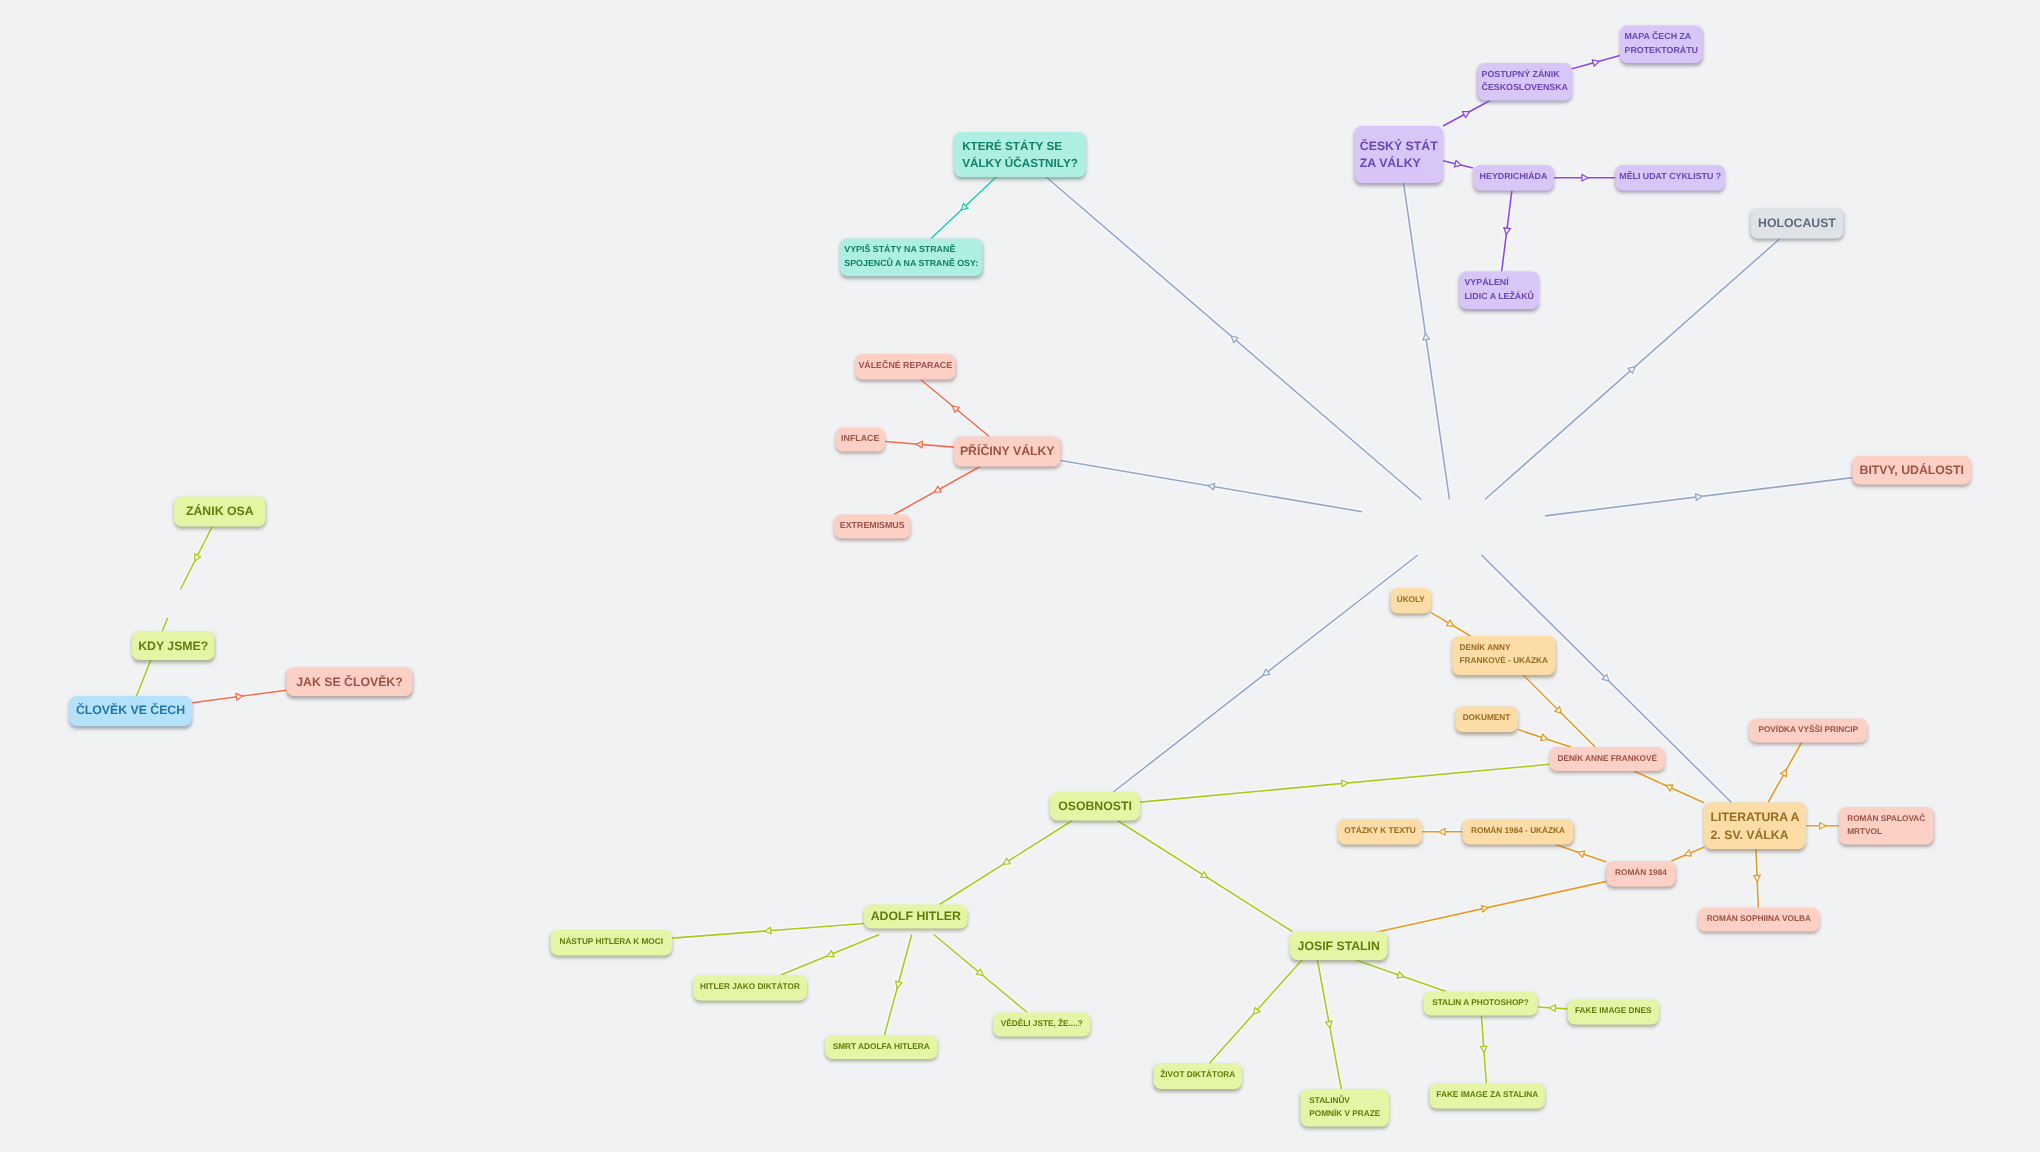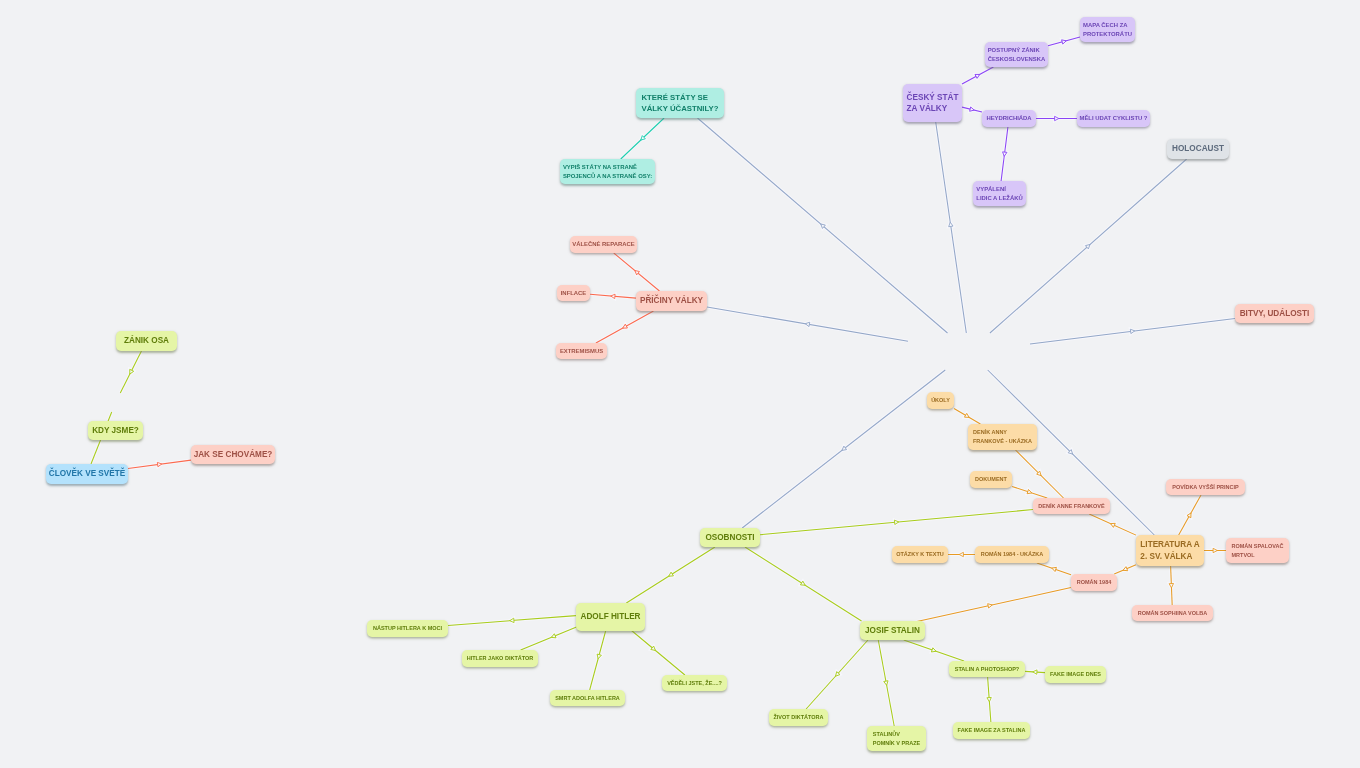--- a/index.html
+++ b/index.html
@@ -207,24 +207,24 @@
   <div class="node" style="left: 973px; top: 181px; width: 53px; height: 25px; background: rgb(216, 198, 248); color: rgb(107, 69, 181); box-shadow: rgba(108, 103, 129, 0.56) 0px 1.5px 2.4px; font-size: 5.9px; line-height: 9px;">VYPÁLENÍ
 LIDIC A LEŽÁKŮ</div>
   <div class="node" style="left: 1167px; top: 139px; width: 62px; height: 20px; background: rgb(223, 227, 231); color: rgb(93, 107, 125); box-shadow: rgba(112, 118, 120, 0.56) 0px 1.5px 2.4px; font-size: 8.2px; line-height: 11.3px;">HOLOCAUST</div>
   <div class="node" style="left: 1235px; top: 304px; width: 79px; height: 19px; background: rgb(253, 208, 198); color: rgb(158, 81, 70); box-shadow: rgba(127, 108, 103, 0.56) 0px 1.5px 2.4px; font-size: 8.2px; line-height: 11.3px;">BITVY, UDÁLOSTI</div>
   <div class="node" style="left: 636px; top: 291px; width: 71px; height: 20px; background: rgb(253, 208, 198); color: rgb(158, 81, 70); box-shadow: rgba(127, 108, 103, 0.56) 0px 1.5px 2.4px; font-size: 8.2px; line-height: 11.3px;">PŘÍČINY VÁLKY</div>
   <div class="node" style="left: 570px; top: 236px; width: 67px; height: 17px; background: rgb(253, 208, 198); color: rgb(158, 81, 70); box-shadow: rgba(127, 108, 103, 0.56) 0px 1.5px 2.4px; font-size: 5.9px; line-height: 9px;">VÁLEČNÉ REPARACE</div>
   <div class="node" style="left: 557px; top: 285px; width: 33px; height: 16px; background: rgb(253, 208, 198); color: rgb(158, 81, 70); box-shadow: rgba(127, 108, 103, 0.56) 0px 1.5px 2.4px; font-size: 5.9px; line-height: 9px;">INFLACE</div>
   <div class="node" style="left: 556px; top: 343px; width: 51px; height: 16px; background: rgb(253, 208, 198); color: rgb(158, 81, 70); box-shadow: rgba(127, 108, 103, 0.56) 0px 1.5px 2.4px; font-size: 5.9px; line-height: 9px;">EXTREMISMUS</div>
   <div class="node" style="left: 116px; top: 331px; width: 61px; height: 20px; background: rgb(229, 245, 166); color: rgb(95, 125, 10); box-shadow: rgba(115, 127, 86, 0.56) 0px 1.5px 2.4px; font-size: 8.2px; line-height: 11.3px;">ZÁNIK OSA</div>
   <div class="node" style="left: 88px; top: 393px; width: 55px; height: 19px; background: rgb(229, 245, 166); color: rgb(95, 125, 10); box-shadow: rgba(115, 127, 86, 0.56) 0px 1.5px 2.4px; font-size: 8.2px; line-height: 11.3px; margin-top: 28px;">KDY JSME?</div>
-  <div class="node" style="left: 46px; top: 464px; width: 82px; height: 20px; background: rgb(180, 226, 252); color: rgb(33, 118, 168); box-shadow: rgba(90, 118, 131, 0.56) 0px 1.5px 2.4px; font-size: 8.2px; line-height: 11.3px;">ČLOVĚK VE SVĚTĚ</div>
-  <div class="node" style="left: 191px; top: 445px; width: 84px; height: 19px; background: rgb(253, 208, 198); color: rgb(158, 81, 70); box-shadow: rgba(127, 108, 103, 0.56) 0px 1.5px 2.4px; font-size: 8.2px; line-height: 11.3px;">JAK SE CHOVÁME?</div>
+  <div class="node" style="left: 46px; top: 464px; width: 82px; height: 20px; background: rgb(180, 226, 252); color: rgb(33, 118, 168); box-shadow: rgba(90, 118, 131, 0.56) 0px 1.5px 2.4px; font-size: 8.2px; line-height: 11.3px;">ČLOVĚK VE ČECH</div>
+  <div class="node" style="left: 191px; top: 445px; width: 84px; height: 19px; background: rgb(253, 208, 198); color: rgb(158, 81, 70); box-shadow: rgba(127, 108, 103, 0.56) 0px 1.5px 2.4px; font-size: 8.2px; line-height: 11.3px;">JAK SE ČLOVĚK?</div>
   <div class="node" style="left: 700px; top: 528px; width: 60px; height: 19px; background: rgb(229, 245, 166); color: rgb(95, 125, 10); box-shadow: rgba(115, 127, 86, 0.56) 0px 1.5px 2.4px; font-size: 8.2px; line-height: 11.3px;">OSOBNOSTI</div>
-  <div class="node" style="left: 576px; top: 603px; width: 69px; height: 28px; background: rgb(229, 245, 166); color: rgb(95, 125, 10); box-shadow: rgba(115, 127, 86, 0.56) 0px 1.5px 2.4px; font-size: 8.2px; line-height: 11.3px;">ADOLF HITLER</div>
+  <div class="node" style="left: 576px; top: 603px; width: 69px; height: 16px; background: rgb(229, 245, 166); color: rgb(95, 125, 10); box-shadow: rgba(115, 127, 86, 0.56) 0px 1.5px 2.4px; font-size: 8.2px; line-height: 11.3px;">ADOLF HITLER</div>
   <div class="node" style="left: 367px; top: 620px; width: 81px; height: 17px; background: rgb(229, 245, 166); color: rgb(95, 125, 10); box-shadow: rgba(115, 127, 86, 0.56) 0px 1.5px 2.4px; font-size: 5.5px; line-height: 9px;">NÁSTUP HITLERA K MOCI</div>
   <div class="node" style="left: 462px; top: 650px; width: 76px; height: 17px; background: rgb(229, 245, 166); color: rgb(95, 125, 10); box-shadow: rgba(115, 127, 86, 0.56) 0px 1.5px 2.4px; font-size: 5.5px; line-height: 9px;">HITLER JAKO DIKTÁTOR</div>
   <div class="node" style="left: 550px; top: 690px; width: 75px; height: 16px; background: rgb(229, 245, 166); color: rgb(95, 125, 10); box-shadow: rgba(115, 127, 86, 0.56) 0px 1.5px 2.4px; font-size: 5.5px; line-height: 9px;">SMRT ADOLFA HITLERA</div>
   <div class="node" style="left: 662px; top: 675px; width: 65px; height: 16px; background: rgb(229, 245, 166); color: rgb(95, 125, 10); box-shadow: rgba(115, 127, 86, 0.56) 0px 1.5px 2.4px; font-size: 5.5px; line-height: 9px;">VĚDĚLI JSTE, ŽE....?</div>
   <div class="node" style="left: 844px; top: 621px; width: 65px; height: 19px; background: rgb(229, 245, 166); color: rgb(95, 125, 10); box-shadow: rgba(115, 127, 86, 0.56) 0px 1.5px 2.4px; font-size: 8.2px; line-height: 11.3px; margin-left: 16px;">JOSIF STALIN</div>
   <div class="node" style="left: 769px; top: 709px; width: 59px; height: 17px; background: rgb(229, 245, 166); color: rgb(95, 125, 10); box-shadow: rgba(115, 127, 86, 0.56) 0px 1.5px 2.4px; font-size: 5.5px; line-height: 9px;">ŽIVOT DIKTÁTORA</div>
   <div class="node" style="left: 867px; top: 726px; width: 59px; height: 25px; background: rgb(229, 245, 166); color: rgb(95, 125, 10); box-shadow: rgba(115, 127, 86, 0.56) 0px 1.5px 2.4px; font-size: 5.5px; line-height: 9px;">STALINŮV
 POMNÍK V PRAZE</div>
   <div class="node" style="left: 949px; top: 661px; width: 76px; height: 16px; background: rgb(229, 245, 166); color: rgb(95, 125, 10); box-shadow: rgba(115, 127, 86, 0.56) 0px 1.5px 2.4px; font-size: 5.5px; line-height: 9px;">STALIN A PHOTOSHOP?</div>
   <div class="node" style="left: 953px; top: 722px; width: 77px; height: 17px; background: rgb(229, 245, 166); color: rgb(95, 125, 10); box-shadow: rgba(115, 127, 86, 0.56) 0px 1.5px 2.4px; font-size: 5.5px; line-height: 9px;">FAKE IMAGE ZA STALINA</div>

